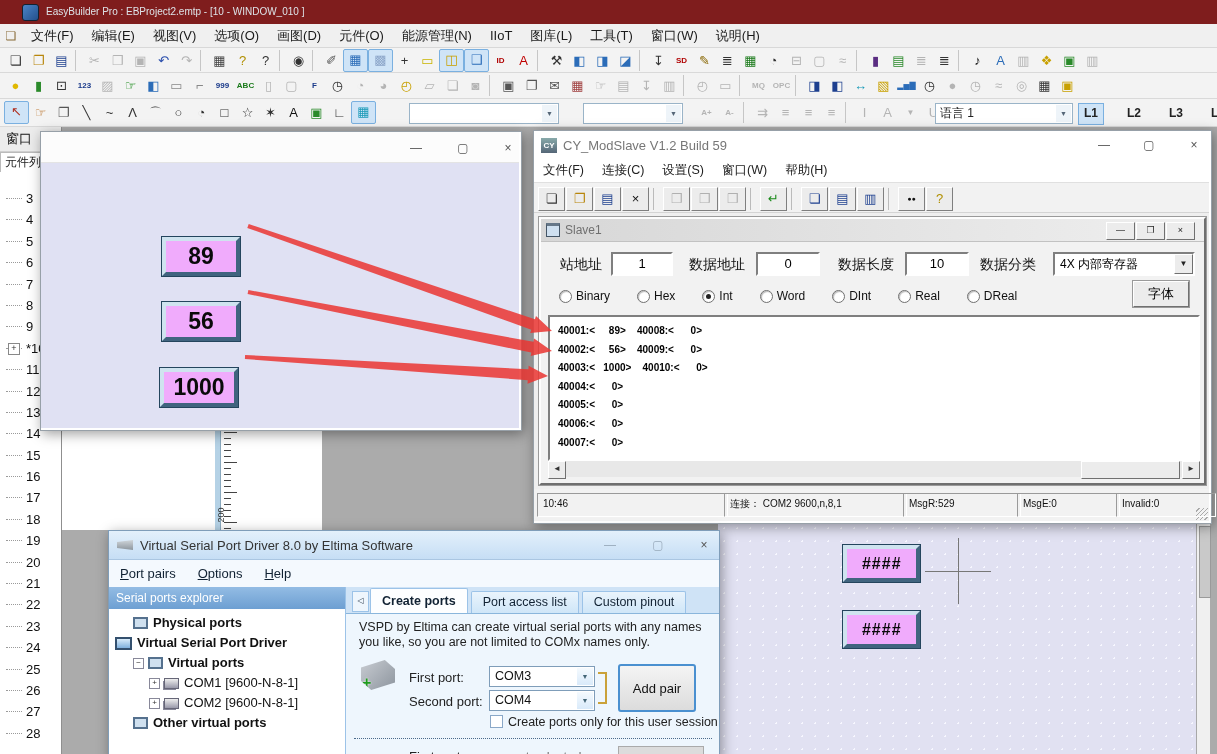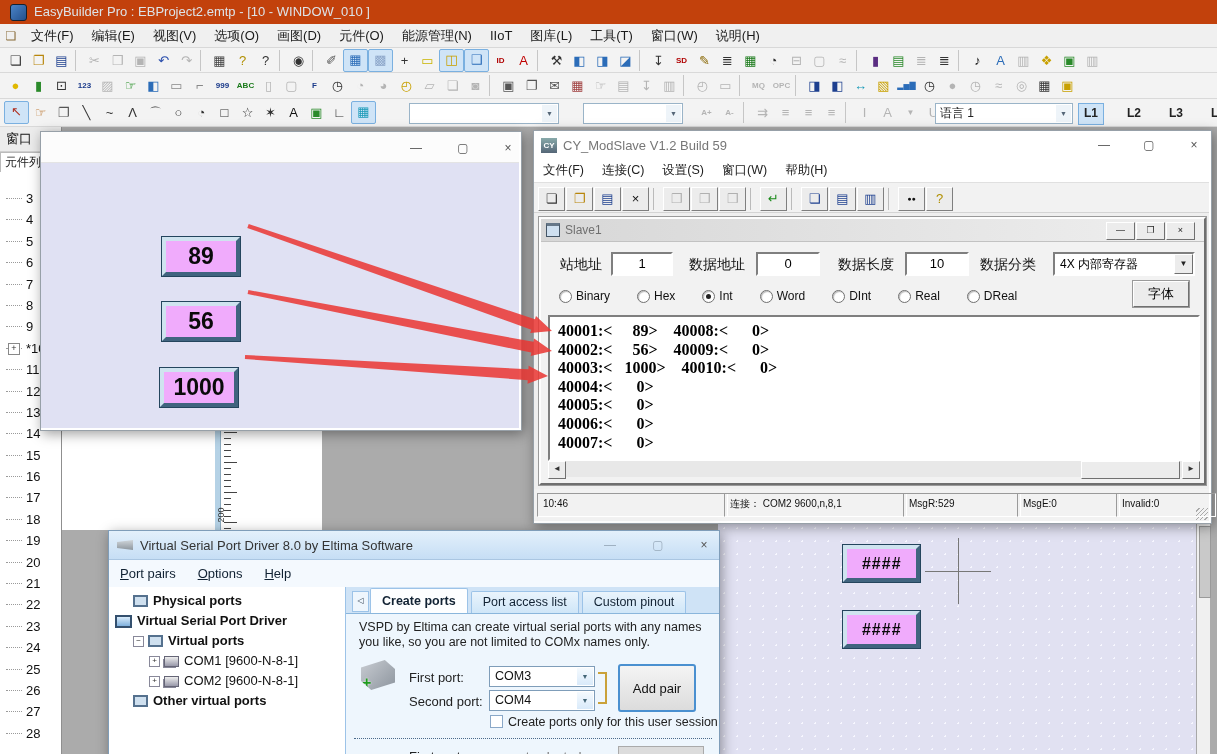--- a/index.html
+++ b/index.html
@@ -1,20 +1,20 @@
 <!DOCTYPE html>
 <html><head>
 <meta charset="utf-8">
 <style>
   html,body{margin:0;padding:0;background:#666}
   #screen{position:relative;width:1217px;height:754px;overflow:hidden;background:#ababab;
           font-family:"Liberation Sans","DejaVu Sans",sans-serif;color:#222;-webkit-font-smoothing:antialiased}
   .a{position:absolute;box-sizing:border-box}
   
-  .ebtitle{background:#c2410c;color:#dde3e8;font-size:13px;line-height:24px;display:flex;align-items:center;gap:7px;padding-left:10px}
+  .ebtitle{background:#7f1d1d;color:#dde3e8;font-size:10px;line-height:24px;display:flex;align-items:center;gap:7px;padding-left:22px}
   .appico{width:15px;height:15px;background:linear-gradient(135deg,#4a84c8,#24508c);border-radius:3px;border:1px solid #123;flex:none}
   .ebmenu{background:#f0f0f0;border-bottom:1px solid #d8d8d8;display:flex;align-items:center;font-size:13px;color:#1a1a1a}
   .ebmenu .mico{width:22px;text-align:center;color:#8a6d3b;font-size:12px}
   .mi{padding:0 9px;line-height:23px}
   .tbrow{background:#f3f3f3;border-bottom:1px solid #d9d9d9;display:flex;align-items:center;padding-left:4px}
   .tbi{width:23px;height:21px;line-height:21px;text-align:center;font-size:13px;flex:none;border-radius:2px;color:#333;overflow:hidden}
   .tbi.dim{color:#b4b4b4 !important}
   .tbi.boxed{background:#cfe4f7;border:1px solid #7ab0e0;line-height:19px}
   .tbi.txt{font-size:8px;font-weight:bold;letter-spacing:0}
   .tbi.sep{width:5px;border-left:1px solid #c6c6c6;margin:0 2px;border-radius:0}
@@ -66,21 +66,21 @@
   .cbtn{position:absolute;top:3px;width:27px;height:16px;background:#ececec;border:1px solid;border-color:#fff #707070 #707070 #fff;font-size:9px;line-height:14px;text-align:center;color:#222}
   .mslab{font-size:14px;color:#111;white-space:nowrap}
   .msin{background:#fff;border:2px solid;border-color:#7f7f7f #fff #fff #7f7f7f;text-align:center;font-size:13px;line-height:20px;color:#000}
   .mscombo{background:#fff;border:2px solid;border-color:#7f7f7f #fff #fff #7f7f7f;font-size:12px;line-height:20px;padding-left:5px;color:#000;white-space:nowrap}
   .mscombo .db{position:absolute;right:0;top:0;bottom:0;width:17px;background:#ececec;border:1px solid;border-color:#fff #707070 #707070 #fff;text-align:center;font-size:8px;line-height:18px;color:#222}
   .ritem{display:flex;align-items:center;gap:4px;font-size:12px;color:#111;flex:none}
   .rdot{width:11px;height:11px;border-radius:50%;background:#fff;border:1px solid #707070;box-shadow:inset 1px 1px 1px #bbb;position:relative;flex:none}
   .rdot.on::after{content:"";position:absolute;left:3px;top:3px;width:5px;height:5px;border-radius:50%;background:#222}
   .msbtnbig{background:#ececec;border:1px solid;border-color:#fff #707070 #707070 #fff;box-shadow:0 0 0 1px #9a9a9a;font-size:13px;text-align:center;color:#000}
   .reglist{background:#fff;border:2px solid;border-color:#7f7f7f #fff #fff #7f7f7f}
-  .reglist pre{margin:0;padding:5px 0 0 8px;font-family:Liberation Serif, serif;font-size:16px;line-height:18.6px;font-weight:bold;color:#000}
+  .reglist pre{margin:0;padding:5px 0 0 8px;font-family:Liberation Sans, sans-serif;font-size:10px;line-height:18.6px;font-weight:bold;color:#000}
   .hscroll{background:#e8e8e8}
   .sarr{position:absolute;top:0;width:16px;height:16px;background:#ececec;border:1px solid;border-color:#fff #707070 #707070 #fff;font-size:8px;line-height:14px;text-align:center;color:#333}
   .sthumb{position:absolute;top:0;height:16px;background:#ececec;border:1px solid;border-color:#fff #707070 #707070 #fff}
   .sp{position:absolute;top:4px;height:22px;border:1px solid;border-color:#9a9a9a #fff #fff #9a9a9a;font-size:10px;line-height:20px;padding-left:5px;color:#111;white-space:nowrap;overflow:hidden}
   .sp.s1{left:3px;width:184px}.sp.s2{left:190px;width:176px}.sp.s3{left:369px;width:111px}.sp.s4{left:483px;width:96px}.sp.s5{left:582px;width:93px}
   .grip{position:absolute;right:1px;bottom:1px;width:12px;height:12px;background:repeating-linear-gradient(135deg,transparent 0 2px,#aaa 2px 3px)}
   
   .vtitle{height:28px;background:linear-gradient(#e3f0fb,#c6def5);display:flex;align-items:center;gap:7px;padding-left:8px;font-size:13px;color:#333;border-bottom:1px solid #aac6e2}
   .vico9{width:16px;height:10px;background:linear-gradient(#cfd5da,#8d969e);clip-path:polygon(0 20%,100% 0,100% 100%,0 80%);flex:none}
   .vmenu{height:28px;background:#f4f9fe;display:flex;align-items:center;font-size:13px;color:#123;border-bottom:1px solid #d7e6f4}
@@ -609,20 +609,21 @@
       <span class="a wbtn" style="left:534px;top:0;color:#9ab">▢</span>
       <span class="a wbtn" style="left:580px;top:0">×</span>
     </div>
     <div class="vmenu">
 
     <span class="vmi">Port pairs</span>
         <span class="vmi">Options</span>
         <span class="vmi">Help</span>
       </div>
     <div class="a vleft" style="left:0;top:56px;width:237px;height:172px">
+      <div class="vhdr">Serial ports explorer</div>
       <div style="padding-top:4px">
 
           <div class="vrow lvl1">
 
             <span class="vico i-mon"></span>
             <span class=" bold">Physical ports</span>
           </div>
 
           <div class="vrow lvl0">
 

